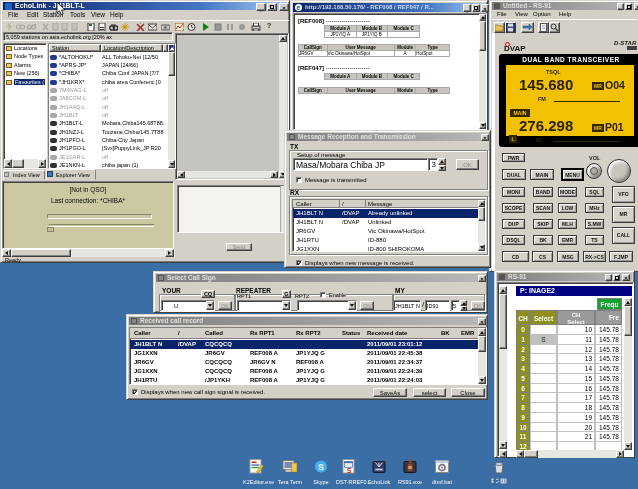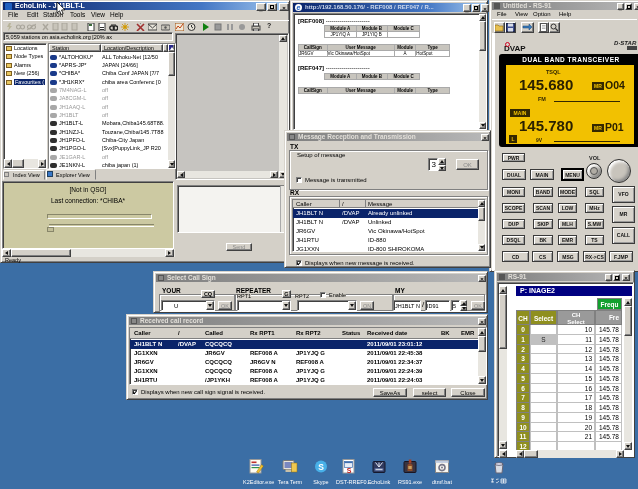--- a/index.html
+++ b/index.html
@@ -76,29 +76,29 @@
 
     <div class="abs" style="left:12px;top:11px;font-size:8px;font-weight:bold;color:#111;">DVAP</div>
     <div class="abs" style="left:13px;top:9px;width:5px;height:5px;border:1.5px solid #d00020;border-radius:50%;"></div>
 
     <div class="abs" style="left:122px;top:7px;font-size:6px;font-weight:bold;font-style:italic;color:#222;">D·STAR</div>
     <div class="abs" style="left:135px;top:13px;width:10px;height:4px;background:#444;"></div>
 
     <div class="abs" style="left:7px;top:21px;width:144px;height:93px;background:#000;border-radius:3px 0 0 3px;">
       <div class="abs" style="left:0;top:2px;width:100%;text-align:center;font-size:6.5px;font-weight:bold;color:#fff;letter-spacing:0.5px;">DUAL BAND TRANSCEIVER</div>
 
-      <div class="abs" style="left:7px;top:11px;width:128px;height:79px;background:#F2C101;">
+      <div class="abs" style="left:7px;top:11px;width:128px;height:71px;background:#F2C101;">
         <div class="abs" style="left:40px;top:4px;font-size:5.5px;font-weight:bold;color:#342800;">TSQL</div>
         <div class="abs" style="left:13px;top:11px;font-size:15px;font-weight:bold;color:#2b2100;">145.680</div>
         <div class="abs" style="left:86px;top:17px;width:12px;height:8px;background:#342800;color:#F2C101;font-size:5px;line-height:8px;text-align:center;font-weight:bold;">MR</div>
         <div class="abs" style="left:99px;top:14px;font-size:10.5px;font-weight:bold;color:#2b2100;">O04</div>
         <div class="abs" style="left:32px;top:31px;font-size:5.5px;font-weight:bold;color:#342800;">FM</div>
         <div class="abs" style="left:48px;top:36px;width:66px;height:1px;background:#342800;"></div>
         <div class="abs" style="left:4px;top:44px;width:20px;height:8px;background:#342800;color:#F2C101;font-size:5px;line-height:8px;text-align:center;font-weight:bold;">MAIN</div>
-        <div class="abs" style="left:13px;top:52px;font-size:15px;font-weight:bold;color:#2b2100;">145.780</div>
+        <div class="abs" style="left:13px;top:52px;font-size:15px;font-weight:bold;color:#2b2100;">276.298</div>
         <div class="abs" style="left:86px;top:59px;width:12px;height:8px;background:#342800;color:#F2C101;font-size:5px;line-height:8px;text-align:center;font-weight:bold;">MR</div>
         <div class="abs" style="left:99px;top:56px;font-size:10.5px;font-weight:bold;color:#2b2100;">P01</div>
         <div class="abs" style="left:3px;top:70px;width:8px;height:8px;background:#342800;color:#F2C101;font-size:5px;line-height:8px;text-align:center;font-weight:bold;">L</div>
         <div class="abs" style="left:30px;top:72px;font-size:5px;font-weight:bold;color:#342800;">9V</div>
         <div class="abs" style="left:48px;top:76px;width:66px;height:1px;background:#342800;"></div>
       </div>
     </div>
 
     <div id="rigbtns">
         <div class="abs" style="left:10px;top:120px;width:23px;height:9px;background:#D7D3CB;border:1px solid #3a3a3a;box-shadow:inset 1px 1px 0 #fff, inset -1px -1px 0 #9a9a9a;font-size:5px;font-weight:bold;color:#111;text-align:center;line-height:8px;">PWR</div>
@@ -464,20 +464,21 @@
 
 <div class="win" id="msg" style="left:284px;top:130px;width:207px;height:138px;">
   <div class="tb inact" style="top:2px;height:8px;font-size:6.5px;line-height:8px;">
     <span style="position:absolute;left:2px;top:1px;width:6px;height:6px;background:#888;border:1px solid #555;"></span>
     <span style="position:absolute;left:11px;">Message Reception and Transmission</span>
   </div>
   <div class="wbtn" style="left:196px;top:3px;width:8px;height:7px;font-size:6px;line-height:7px;">×</div>
   <div class="abs" style="left:5px;top:12px;font-size:6.5px;font-weight:bold;color:#000;">TX</div>
   <div class="abs etch" style="left:4px;top:19px;width:199px;height:40px;"></div>
   <div class="abs" style="left:11px;top:21px;font-size:6px;color:#000;background:#D4D0C8;padding:0 1px;">Setup of message</div>
+  <div class="abs sunk" style="left:8px;top:27px;width:135px;height:13px;font-size:8.5px;line-height:12px;color:#000;padding-left:2px;white-space:nowrap;">Masa/Mobara Chiba JP</div>
   <div class="abs sunk" style="left:143px;top:27px;width:10px;height:13px;font-size:8px;line-height:12px;color:#000;text-align:right;padding-right:1px;">3</div>
   <div class="sbtn" style="left:153px;top:27px;width:8px;height:7px;line-height:6px;">
       <i class="tu"></i>
     </div>
   <div class="sbtn" style="left:153px;top:34px;width:8px;height:6px;line-height:5px;">
       <i class="td"></i>
     </div>
   <div class="btn abs" style="left:171px;top:28px;width:23px;height:11px;font-size:6px;line-height:10px;color:#8a8a8a;">OK</div>
   <div class="abs sunk" style="left:11px;top:46px;width:6px;height:6px;"></div>
   <div class="abs" style="left:20px;top:46px;font-size:6px;color:#000;">Message is transmitted</div>

